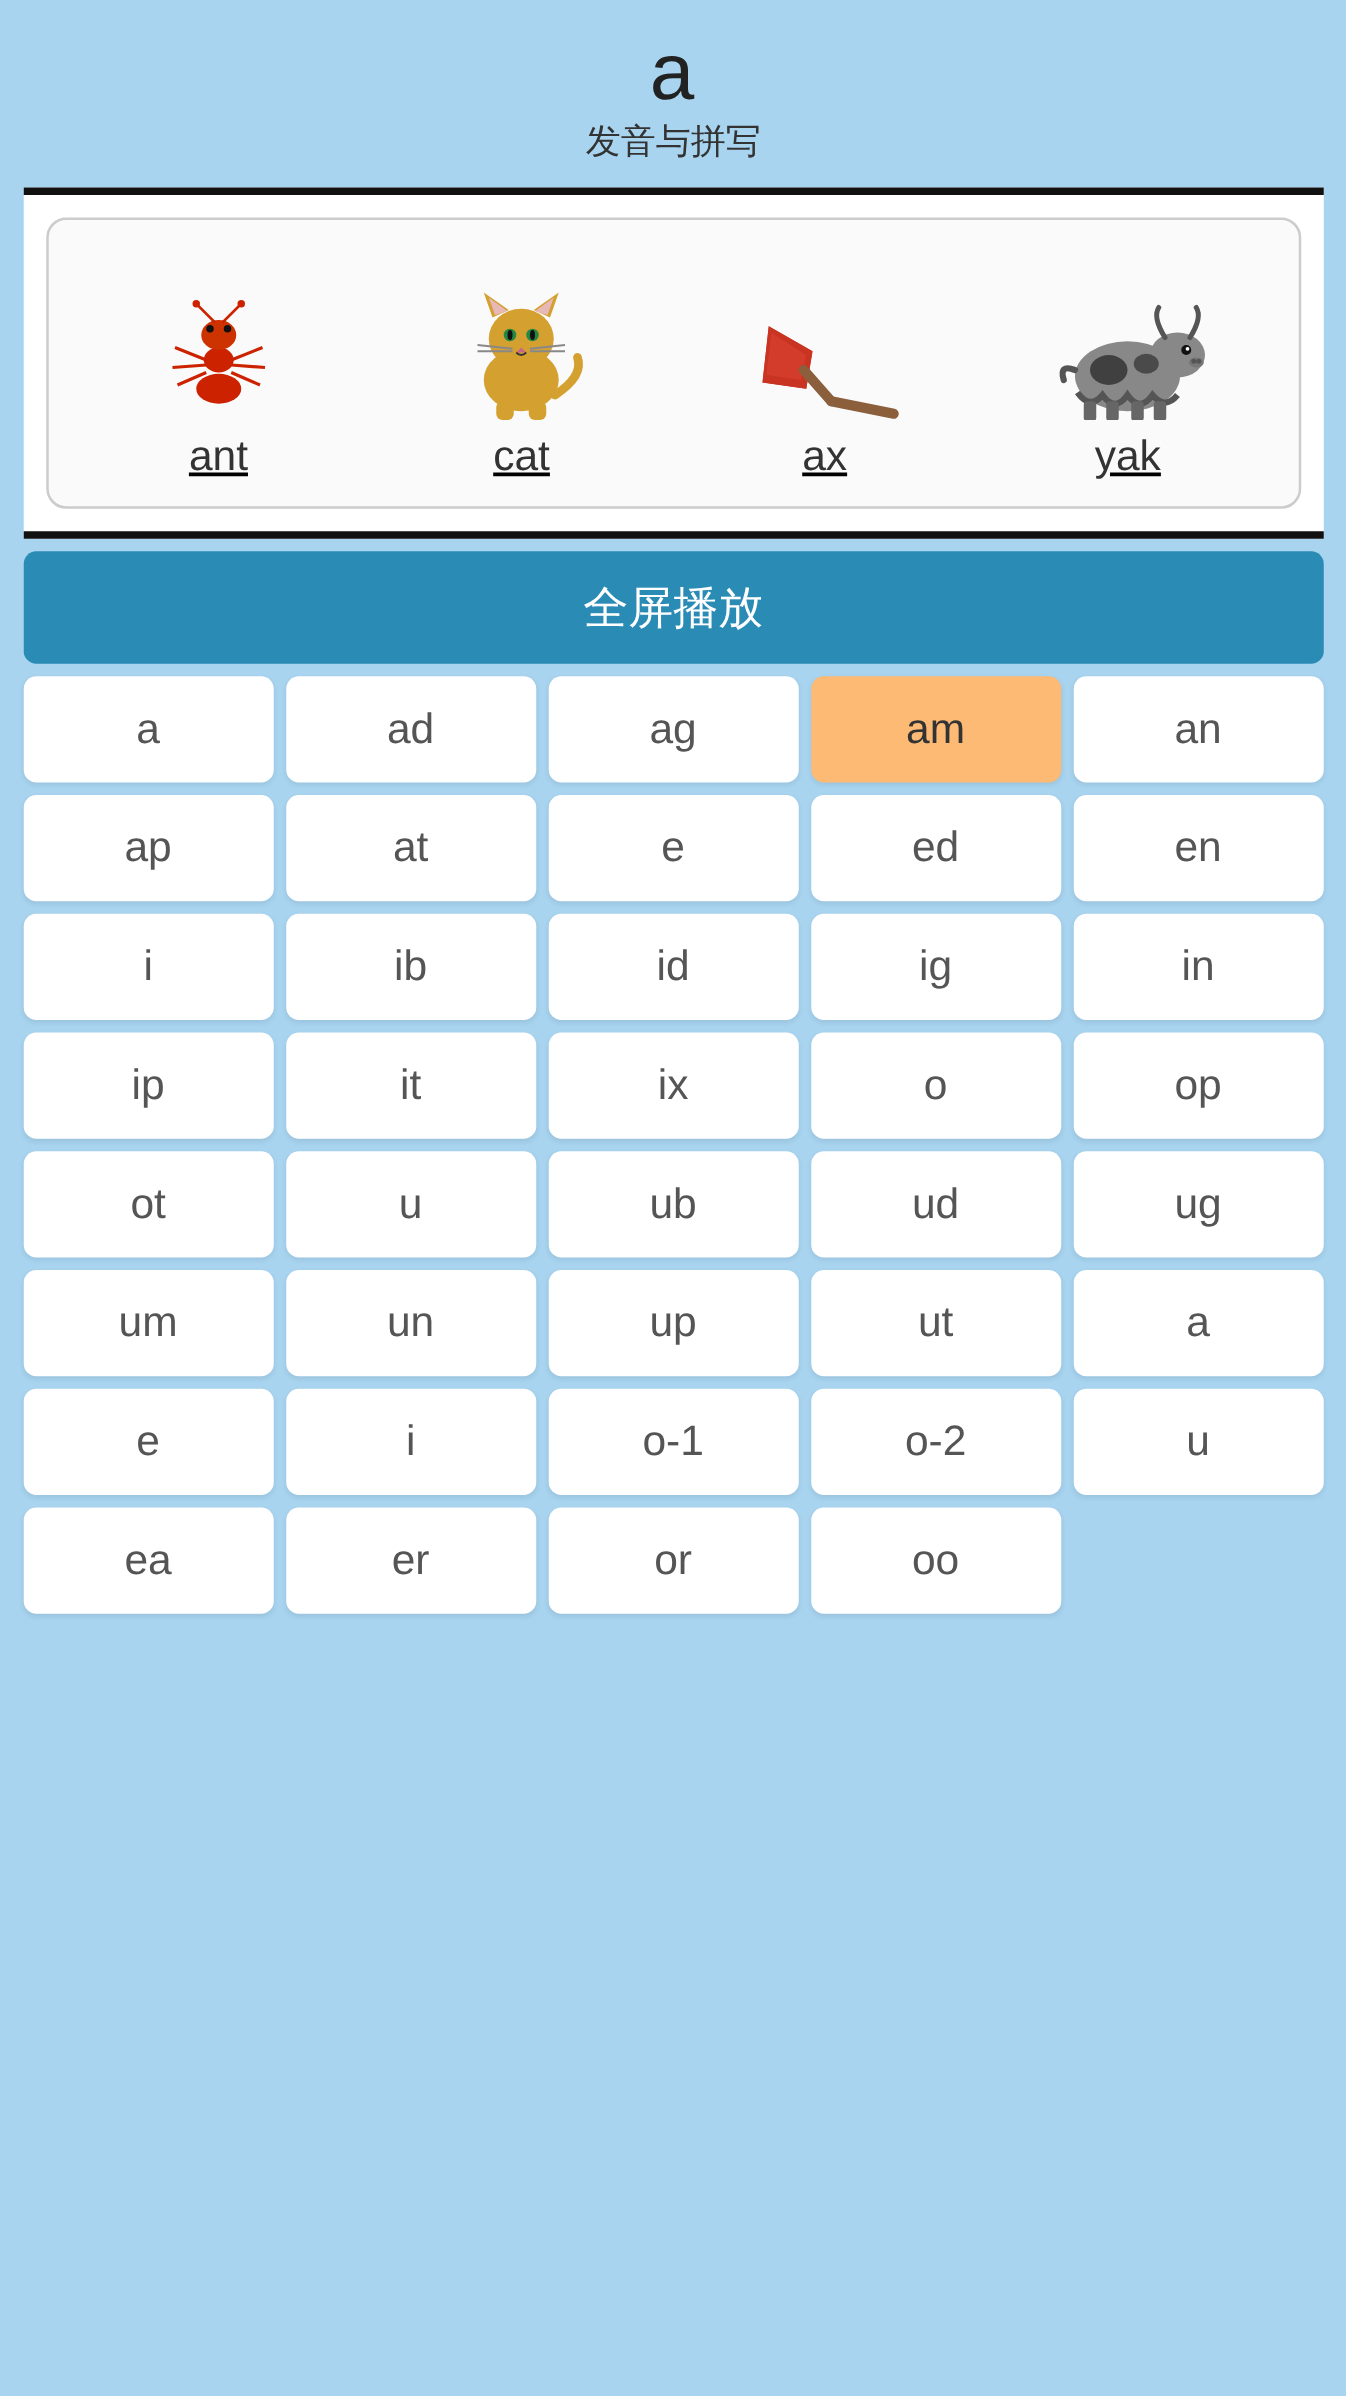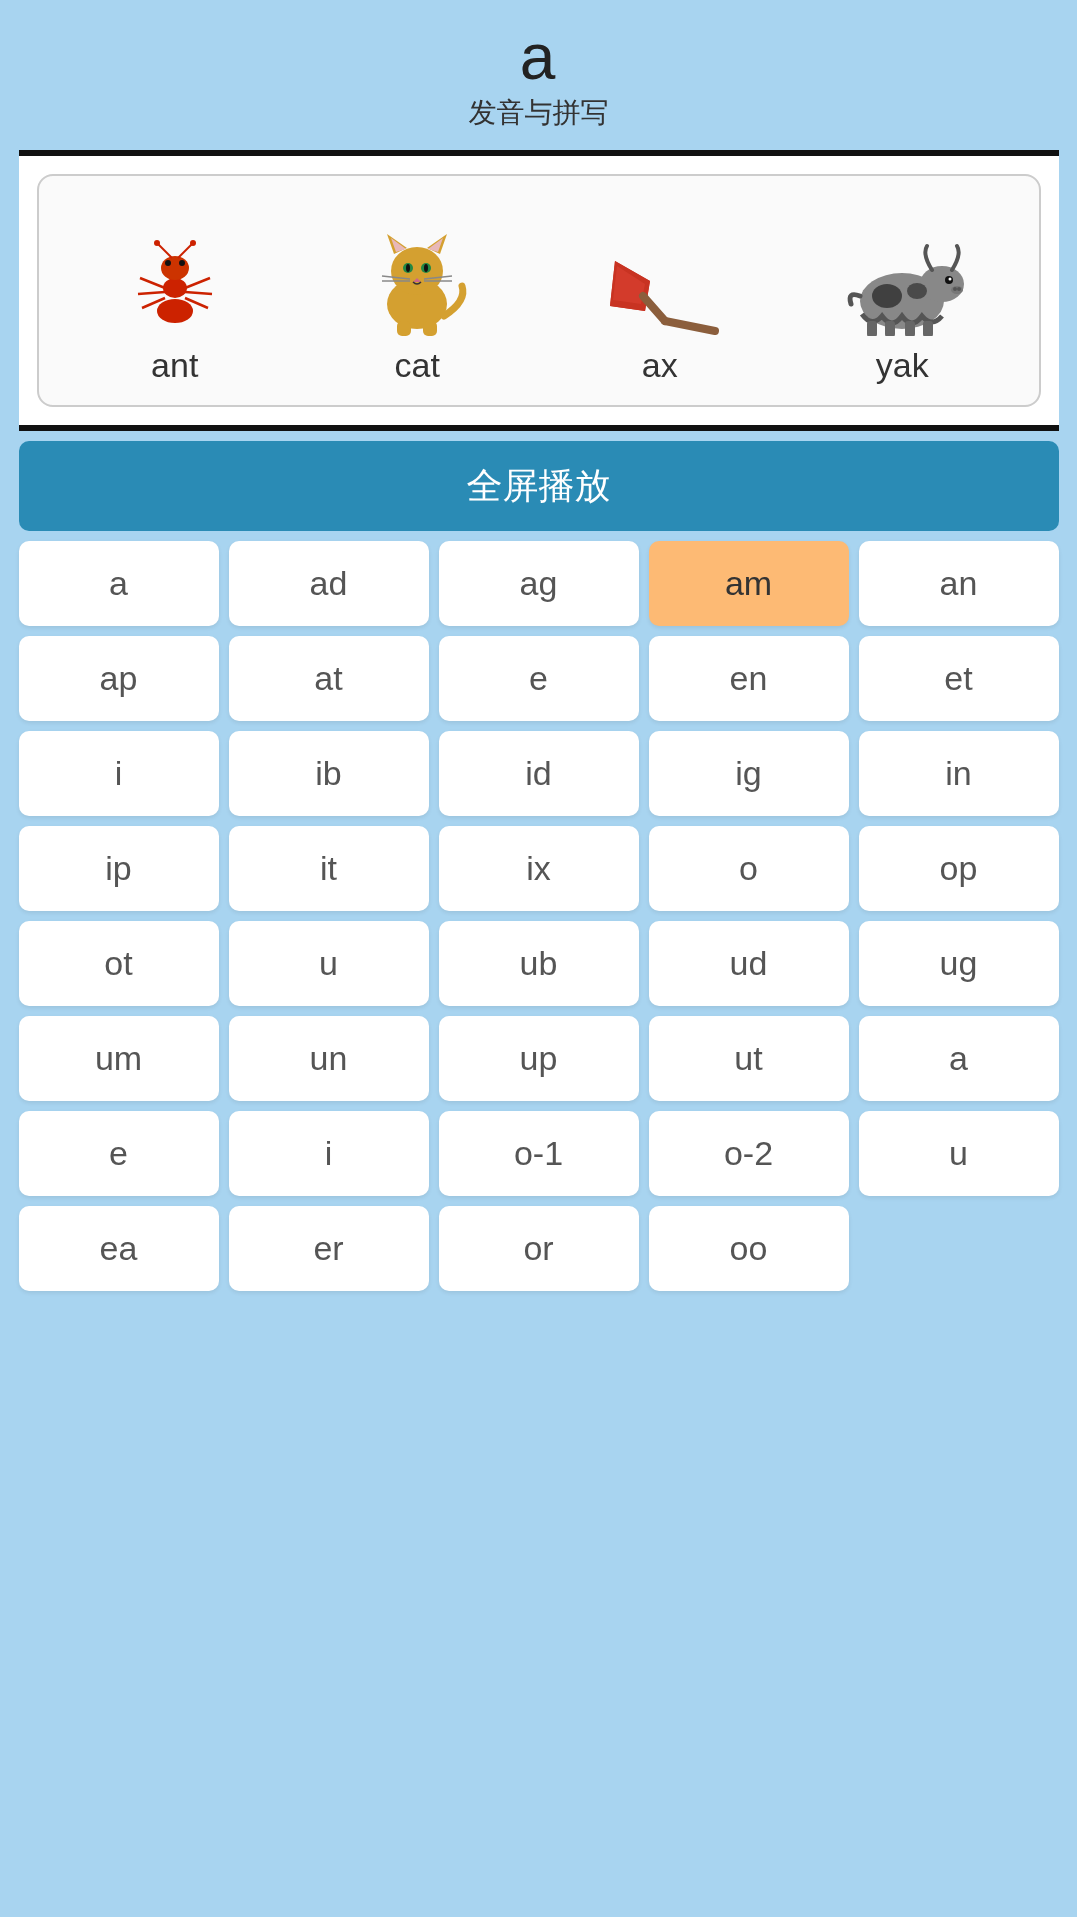--- a/index.html
+++ b/index.html
@@ -30,20 +30,21 @@
     }
 
     .flashcard-container {
       width: 1040px;
       background: white;
       border-top: 6px solid #111;
       border-bottom: 6px solid #111;
       padding: 18px 18px 18px 18px;
       display: flex;
       justify-content: center;
+      text-decoration: underline;
     }
 
     .flashcard-inner {
       width: 100%;
       border: 2px solid #ccc;
       border-radius: 16px;
       background: #fafafa;
       padding: 30px 20px 20px 20px;
       display: flex;
       flex-direction: column;
@@ -260,22 +261,22 @@
 
 <div class="grid-container" id="phonics-grid">
 <button class="grid-btn">a</button>
     <button class="grid-btn">ad</button>
     <button class="grid-btn">ag</button>
     <button class="grid-btn active">am</button>
     <button class="grid-btn">an</button>
     <button class="grid-btn">ap</button>
     <button class="grid-btn">at</button>
     <button class="grid-btn">e</button>
+    <button class="grid-btn">ed</button>
     <button class="grid-btn">en</button>
-    <button class="grid-btn">et</button>
     <button class="grid-btn">i</button>
     <button class="grid-btn">ib</button>
     <button class="grid-btn">id</button>
     <button class="grid-btn">ig</button>
     <button class="grid-btn">in</button>
     <button class="grid-btn">ip</button>
     <button class="grid-btn">it</button>
     <button class="grid-btn">ix</button>
     <button class="grid-btn">o</button>
     <button class="grid-btn">op</button>

